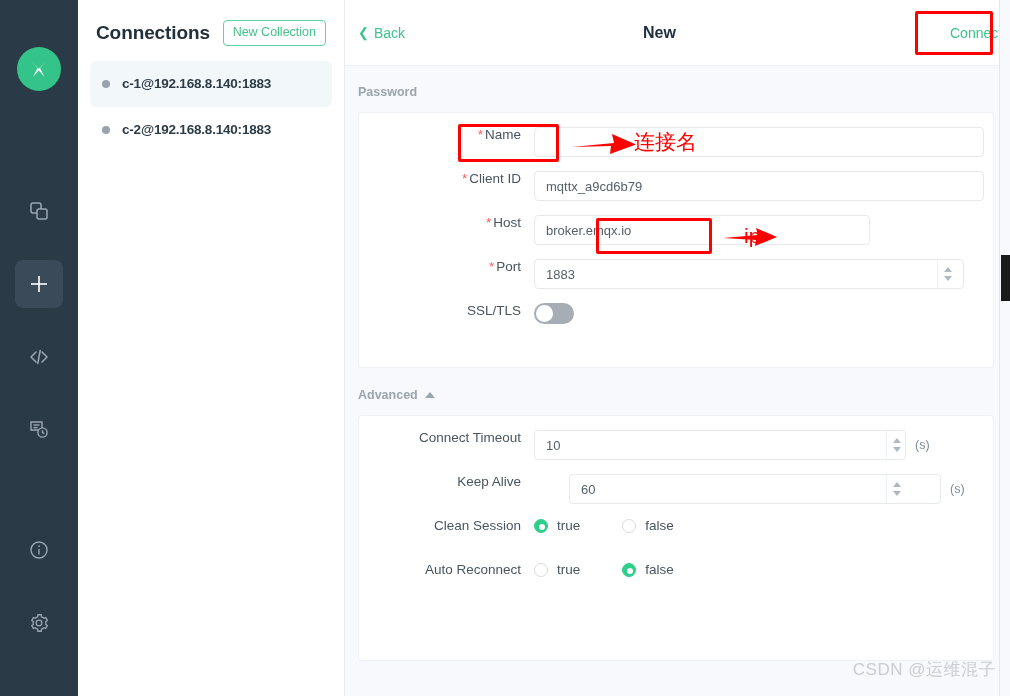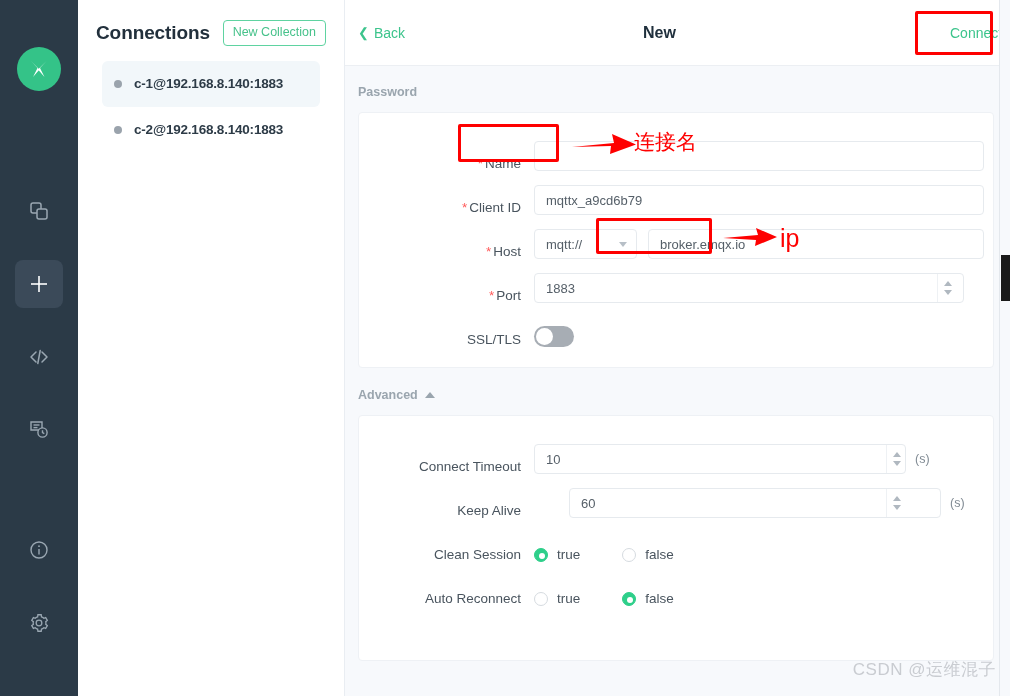--- a/index.html
+++ b/index.html
@@ -69,21 +69,21 @@
     border: 1px solid #5fd3a1;
     color: #47c28b;
     background: #ffffff;
     border-radius: 4px;
     font-size: 12.5px;
     padding: 5px 9px 6px 9px;
     font-family: "Liberation Sans", sans-serif;
     line-height: 1;
     cursor: pointer;
   }
-  .conn-list { margin-top: 15px; padding: 0 24px; }
+  .conn-list { margin-top: 15px; padding: 0 12px; }
   .conn-item {
     display: flex; align-items: center;
     height: 46px;
     border-radius: 6px;
     padding: 0 12px;
     cursor: pointer;
   }
   .conn-item.active { background: #f2f7fa; }
   .conn-dot {
     width: 8px; height: 8px; border-radius: 50%;
@@ -146,21 +146,21 @@
   .card {
     background: #ffffff;
     border: 1px solid #eef1f5;
     border-radius: 4px;
     margin: 13px 16px 0 13px;
     padding: 14px 0 20px 0;
   }
   .card.adv { padding-bottom: 10px; }
 
   .frow {
-    display: flex; align-items: flex-end;
+    display: flex; align-items: flex-start;
     height: 44px;
     padding-left: 0;
   }
   .flabel {
     width: 175px; flex: 0 0 175px;
     text-align: right;
     padding-right: 13px;
     font-size: 13.5px; color: #49545e;
     white-space: nowrap;
   }
@@ -411,24 +411,20 @@
             <input class="inp wide" type="text" value="mqttx_a9cd6b79" style="">
 
           </div>
         </div>
 
         <div class="frow">
           <div class="flabel">
             <span class="req">*</span><span>Host</span>
           </div>
           <div class="ctrl">
-            <div class="selwrap">
-              <span>mqtt://</span>
-              <span class="chev-dn"></span>
-            </div>
             <input class="inp host" type="text" value="broker.emqx.io" style="">
           </div>
         </div>
 
         <div class="frow">
           <div class="flabel">
             <span class="req">*</span><span>Port</span>
           </div>
           <div class="ctrl">
             <input class="inp num" type="text" value="1883" style="">
@@ -538,17 +534,17 @@
   </svg>
 
   <div class="ann-text" style="left:634px; top:128px; font-size:21px;">连接名</div>
 
   <div class="ann-box" style="left:596px; top:218px; width:116px; height:36px;"></div>
 
   <svg class="ann-arrow" style="left:722px; top:224px;" width="58" height="26" viewBox="0 0 58 26">
     <path d="M1 14 L36 11 L34 4 L55 13 L33 22 L34 16 Z" fill="#fe0000"></path>
   </svg>
 
-  <div class="ann-text" style="left:780px; top:224px; font-size:25px;">ip</div>
+  <div class="ann-text" style="left:744px; top:224px; font-size:21px;">ip</div>
 
   <div class="ann-box" style="left:915px; top:11px; width:78px; height:44px;"></div>
 
 </div>
 
 </body></html>

